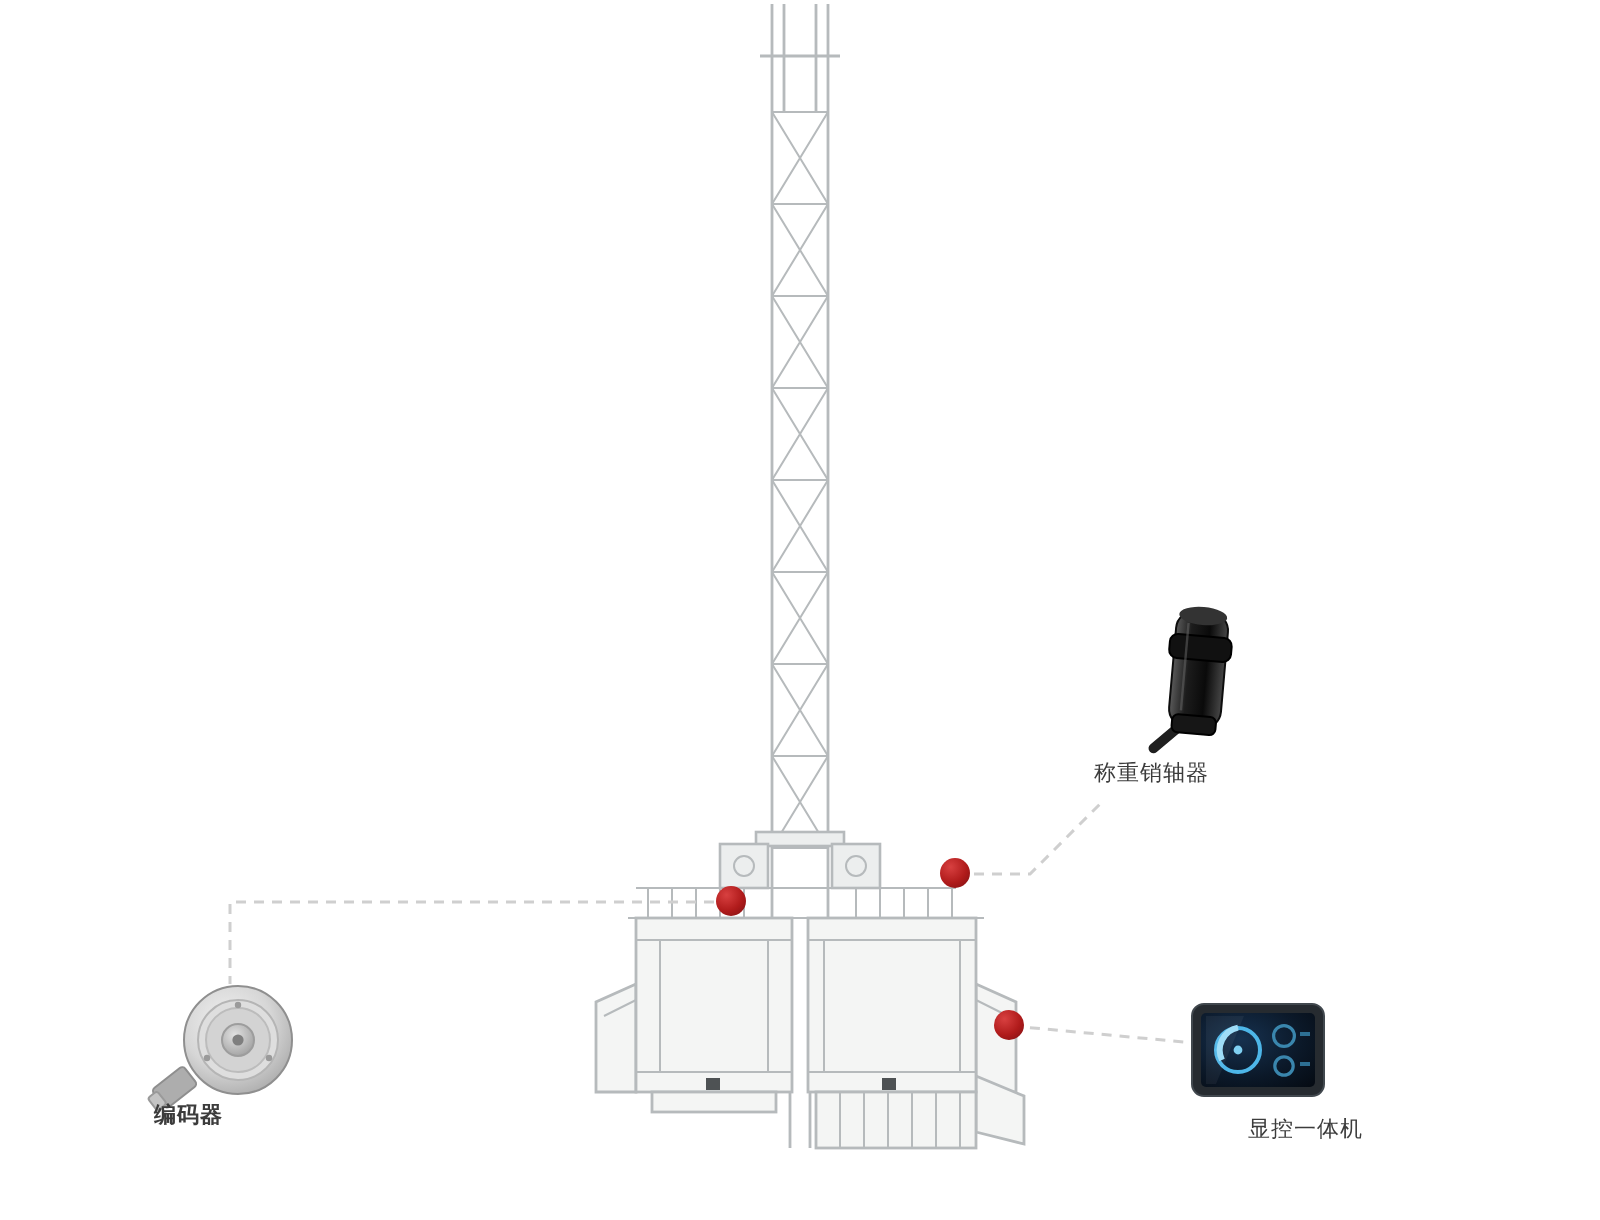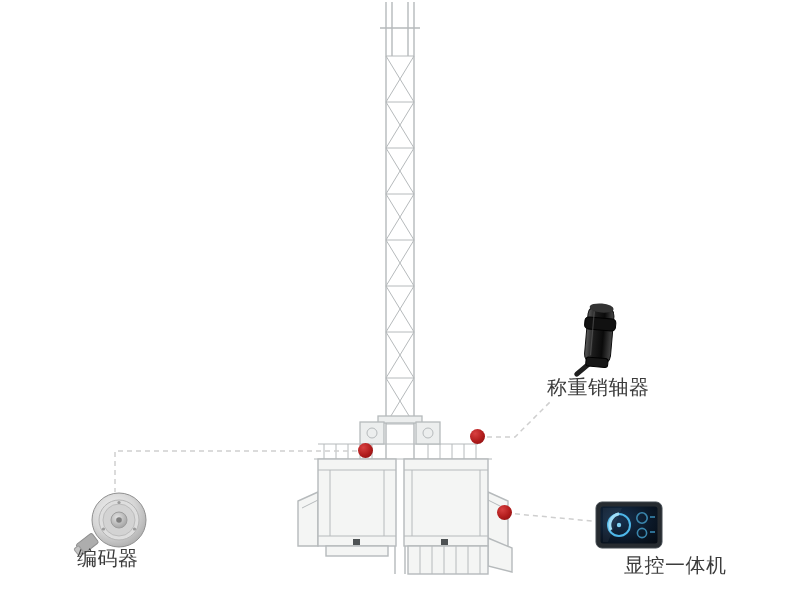--- a/index.html
+++ b/index.html
@@ -32,21 +32,21 @@
     width: 15px;
     height: 15px;
     border-radius: 50%;
     background: radial-gradient(circle at 35% 30%, #d84040 0%, var(--marker, #b01b1b) 55%, #7c0f12 100%);
   }
 
   .product { position: absolute; }
 
   .callout-label {
     position: absolute;
-    font-size: 20px;
+    font-size: 11px;
     line-height: 16px;
     color: var(--label-text, #3c3c3c);
     letter-spacing: 0.5px;
     white-space: nowrap;
   }
 </style>
 </head>
 <body>
 
 <div class="stage">
@@ -171,17 +171,17 @@
     <circle cx="25" cy="25" r="11" fill="none" stroke="#4db6e8" stroke-width="2"></circle>
     <path d="M17 30 A11.5 11.5 0 0 1 25 13.8" fill="none" stroke="#9adcf7" stroke-width="3"></path>
     <circle cx="25" cy="25" r="2.2" fill="#7fd0f2"></circle>
     <circle cx="48" cy="18" r="5.2" fill="none" stroke="#3a86ad" stroke-width="1.6"></circle>
     <circle cx="48" cy="33" r="4.6" fill="none" stroke="#3a86ad" stroke-width="1.6"></circle>
     <rect x="56" y="16" width="5" height="2" fill="#2d6f93"></rect>
     <rect x="56" y="31" width="5" height="2" fill="#2d6f93"></rect>
     <path d="M9 8 L28 8 L14 42 L9 42 Z" fill="#ffffff" opacity="0.05"></path>
   </svg>
 
-  <div class="callout-label" style="left:77px; top:550px;">编码器</div>
+  <div class="callout-label" style="left:77px; top:550px;font-weight:bold;">编码器</div>
   <div class="callout-label" style="left:547px; top:379px;">称重销轴器</div>
   <div class="callout-label" style="left:586px; top:557px;margin-left:38px;">显控一体机</div>
 
 </div>
 
 </body></html>

